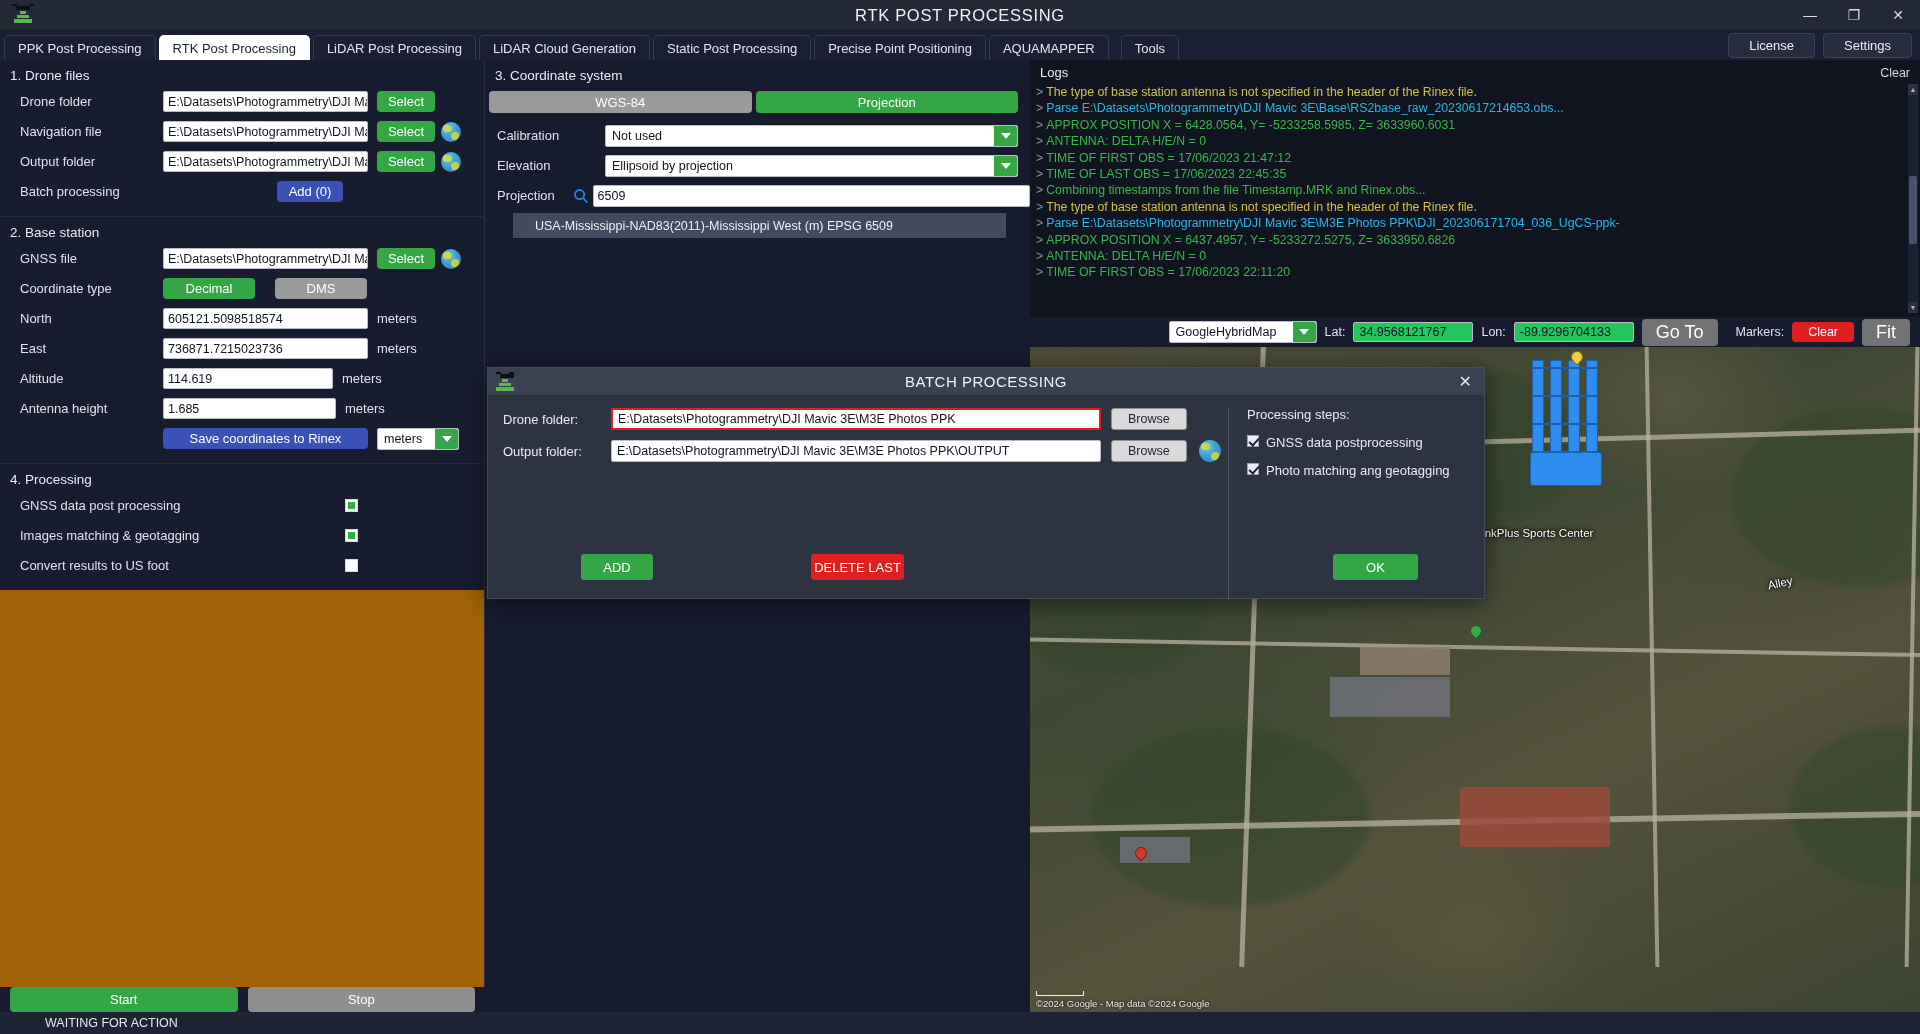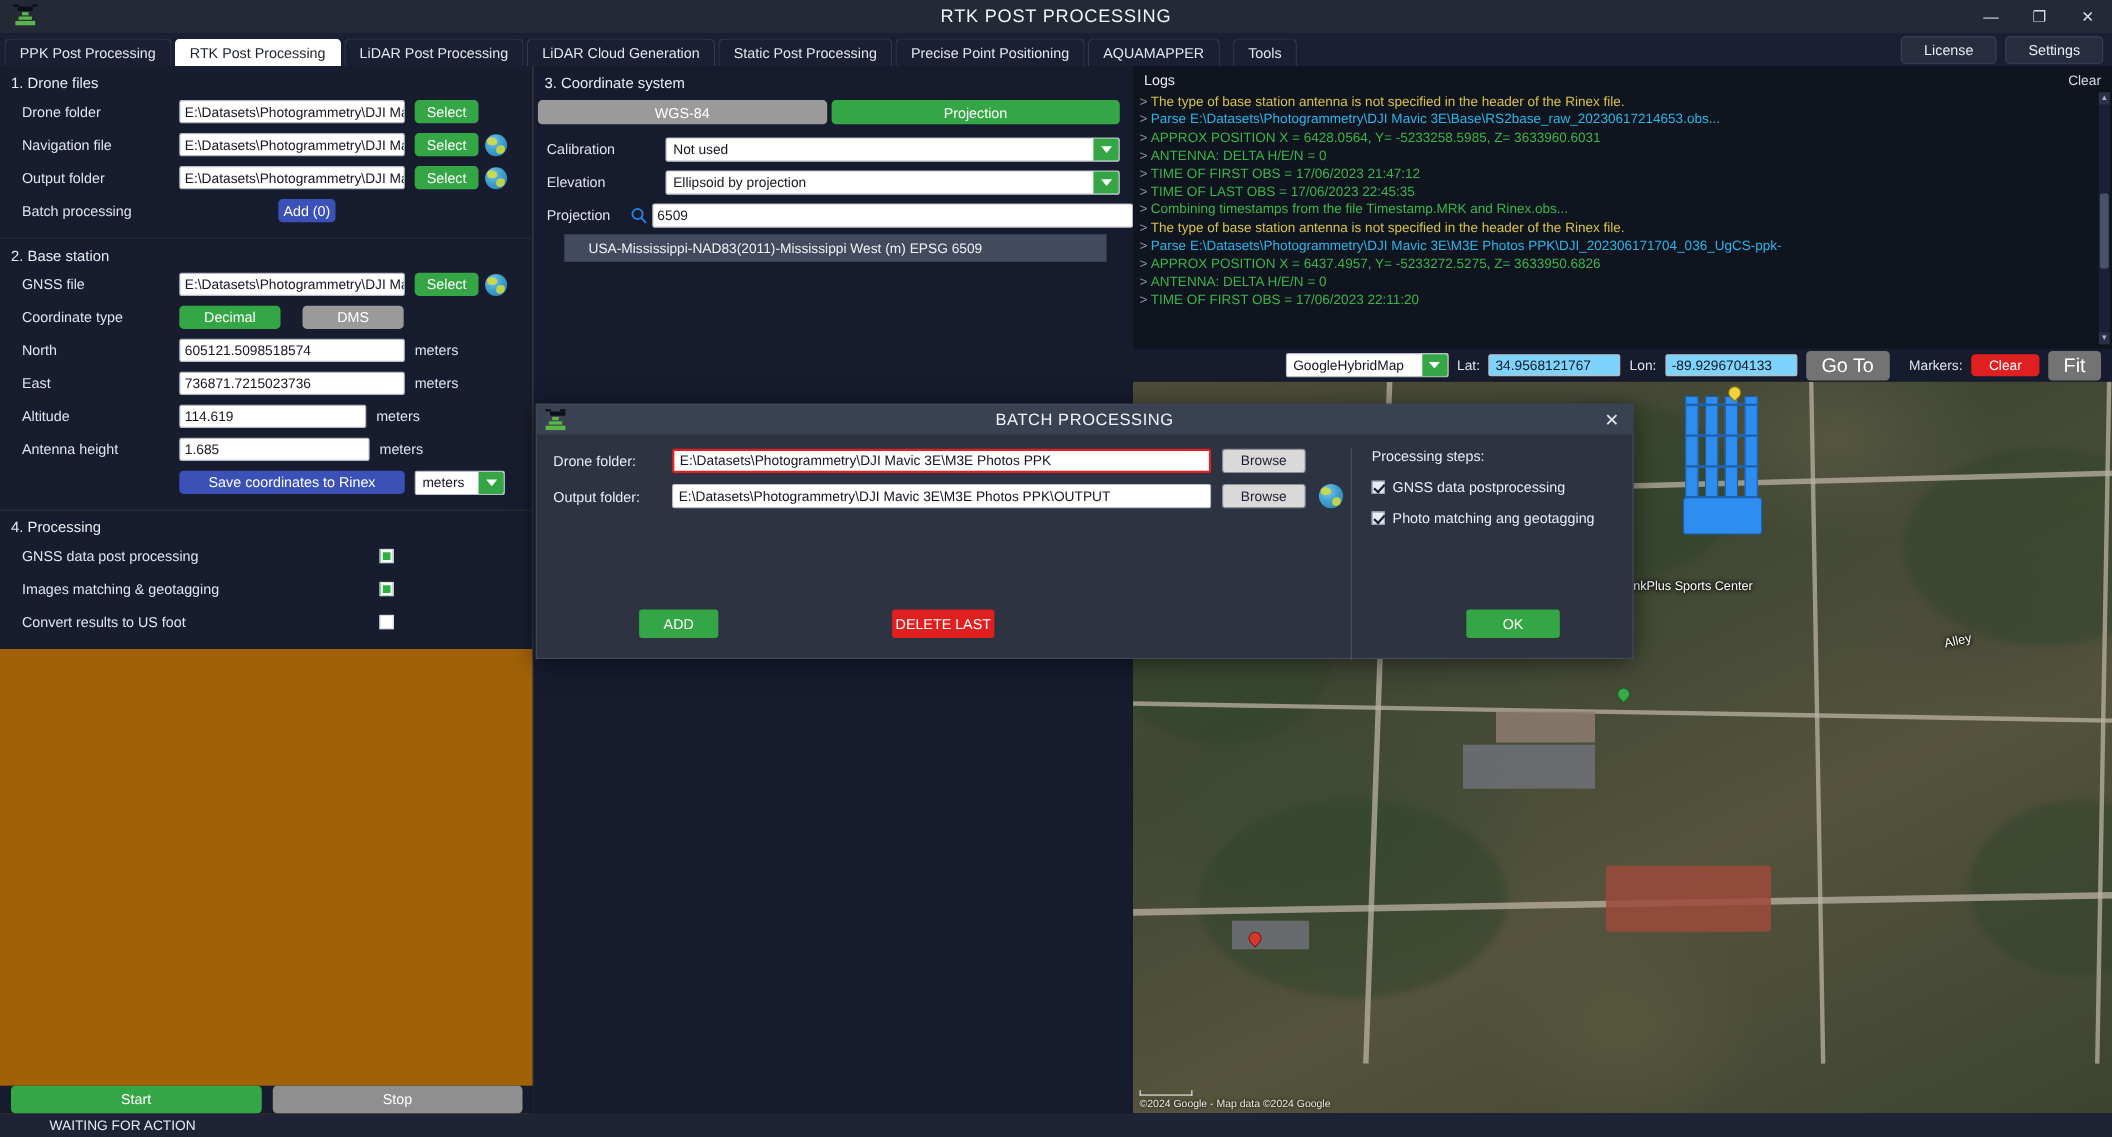--- a/index.html
+++ b/index.html
@@ -129,21 +129,21 @@
   .sb-up { top:0; } .sb-dn { bottom:0; }
 
   
   .mapbar {
     height: 30px; display:flex; align-items:center; gap:8px; padding: 0 10px;
     background:#161b2e; justify-content:flex-end;
   }
   .mapbar .sel-map { width:148px; }
   .mini-lbl { font-size:12.5px; color:#e0e3ec; }
   .mini-txt {
-    background:#7dd3fc; color:#14161f; font-size:12.5px; height:20px; width:120px;
+    background:#22c55e; color:#14161f; font-size:12.5px; height:20px; width:120px;
     border:1px solid #b9bcc6; border-radius:2px; padding:0 5px; display:flex; align-items:center;
   }
   .pill-green { background:#737373; color:#fff; font-size:18px; border-radius:4px; padding:3px 14px;}
   .pill-red { background:#e02020; color:#fff; font-size:12.5px; border-radius:4px; padding:3px 16px;}
 
   
   .map { position:absolute; top:30px; left:0; right:0; bottom:0; overflow:hidden;
     background: #3b3b2e; }
   .map-bg {
     position:absolute; inset:0;
@@ -197,21 +197,21 @@
     border:1px solid #b9bcc6; border-radius:2px; padding:0 5px; display:flex; align-items:center;
   }
   .mtxt.focus { border:2px solid #e02020; }
   .browse {
     margin-left:10px; background:#d9d9d9; color:#1d2030; font-size:12.5px;
     border:1px solid #8d8f96; border-radius:3px; height:22px; padding: 0 16px;
     display:flex; align-items:center;
   }
   .mb-right { flex:1; border-left:1px solid #4a5162; padding-left:18px; }
   .steps-title { font-size:13px; color:#e9ecf4; margin-bottom:13px;}
-  .step { display:flex; align-items:center; gap:7px; margin-bottom:13px; }
+  .step { display:flex; gap:7px; margin-bottom:13px; }
   .step .cb {
     width:12px; height:12px; background:#e9ecf4; border:1px solid #9aa0ad; position:relative;
   }
   .step .cb::after {
     content:""; position:absolute; left:3px; top:0px; width:4px; height:8px;
     border:solid #1d2030; border-width: 0 2px 2px 0; transform: rotate(42deg);
   }
   .step span { font-size:13px; color:#e9ecf4; }
   .modal-actions { position:absolute; left:0; right:0; bottom:18px; height:26px; }
   .mact {
@@ -281,21 +281,21 @@
 
       <div class="row">
         <div class="lbl">Output folder</div>
         <div class="txt" style="width:205px">E:\Datasets\Photogrammetry\DJI Mavic 3E</div>
         <div class="btn-green" style="width:58px;margin-left:9px">Select</div>
         <div class="globe"></div>
       </div>
 
       <div class="row">
         <div class="lbl">Batch processing</div>
-        <div class="btn-blue" style="width:52px;margin-left:90px">Add (0)</div>
+        <div class="btn-blue" style="width:66px;margin-left:114px">Add (0)</div>
       </div>
     </div>
 
     <div class="group">
       <div class="section-title">2. Base station</div>
 
       <div class="row">
         <div class="lbl">GNSS file</div>
         <div class="txt" style="width:205px">E:\Datasets\Photogrammetry\DJI Mavic 3</div>
         <div class="btn-green" style="width:58px;margin-left:9px">Select</div>

